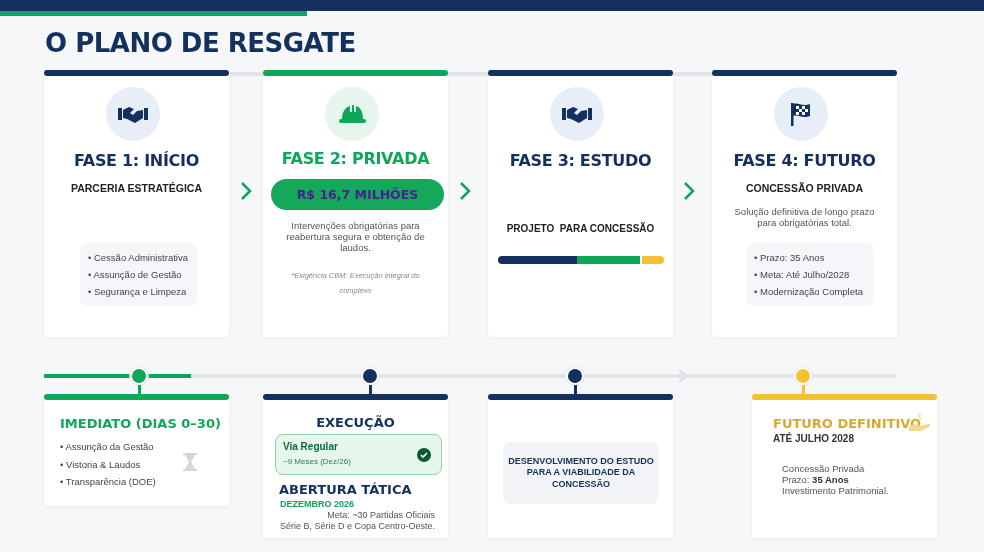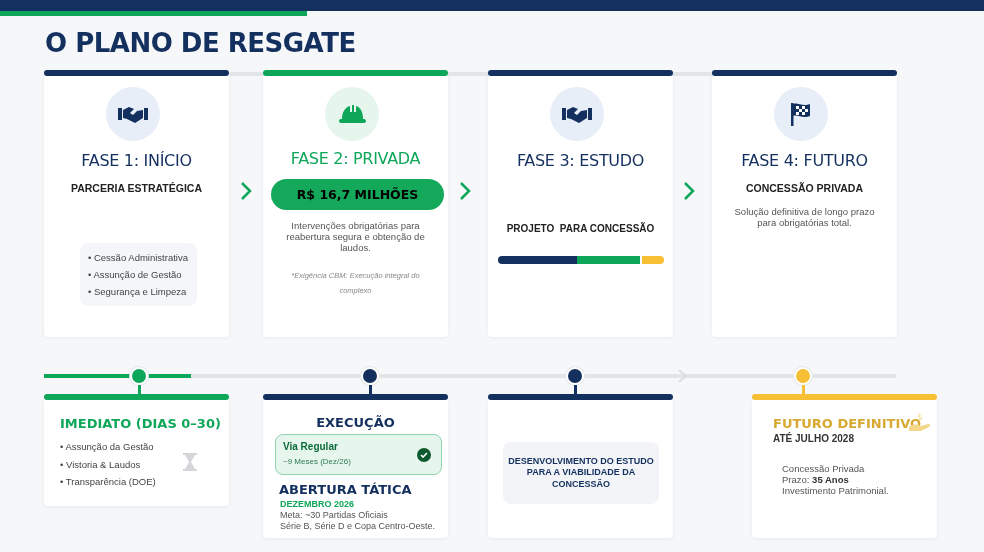--- a/index.html
+++ b/index.html
@@ -30,39 +30,39 @@
 
   .phase-card { top: 74px; width: 185px; height: 263px; text-align: center; }
   .icon-circle {
     position: absolute; left: 62px; top: 13px; width: 54px; height: 54px;
     border-radius: 50%; background: #e7eef7;
     display: flex; align-items: center; justify-content: center;
   }
   .icon-circle.green { background: #e6f6ed; }
   .phase-title {
     position: absolute; left: 0; right: 0; top: 77px;
-    font-family: "DejaVu Sans", sans-serif; font-weight: normal; font-size: 16px;
+    font-family: "DejaVu Sans", sans-serif; font-weight: bold; font-size: 16px;
     color: #14305f; letter-spacing: -0.3px;
   }
   .phase-title.green { color: #0ea75a; top: 75px; }
   .phase-sub {
     position: absolute; left: 0; right: 0; top: 108px;
     font-weight: bold; font-size: 10.5px; color: #222;
   }
   .phase-desc {
     position: absolute; left: 14px; right: 14px; font-size: 9.5px; color: #555; line-height: 11px;
   }
   .bullet-box {
     position: absolute; background: #f4f6f9; border-radius: 8px;
     padding: 6px 8px; text-align: left;
   }
   .bullet-box div { font-size: 9.5px; color: #444; line-height: 17px; white-space: nowrap; }
   .money-pill {
     position: absolute; left: 8px; top: 105px; width: 173px; height: 31px;
-    background: #14a85a; color: #000000; border-radius: 16px;
+    background: #14a85a; color: #4c1d95; border-radius: 16px;
     font-family: "DejaVu Sans", sans-serif; font-weight: bold; font-size: 12.5px;
     display: flex; align-items: center; justify-content: center;
   }
   .note { position: absolute; left: 16px; right: 16px; font-size: 7.5px; color: #888; font-style: italic; line-height: 15px; }
   .progress { position: absolute; left: 10px; top: 182px; width: 166px; height: 8px; display: flex; }
   .progress .seg1 { width: 80px; height: 8px; background: #14305f; border-radius: 4px 0 0 4px; }
   .progress .seg2 { width: 64px; height: 8px; background: #0ea75a; }
   .progress .seg3 { width: 22px; height: 8px; background: #f6bf34; border-radius: 0 4px 4px 0; margin-left: 2px; }
 
   .chev { position: absolute; top: 180px; width: 16px; height: 22px; }
@@ -166,20 +166,25 @@
         <rect x="13" y="5" width="3" height="3" fill="#fff"></rect>
         <rect x="10" y="8" width="3" height="3" fill="#fff"></rect>
         <rect x="16" y="8" width="3" height="3" fill="#fff"></rect>
         <rect x="7" y="11" width="3" height="3" fill="#fff"></rect>
         <rect x="13" y="11" width="3" height="3" fill="#fff"></rect>
       </svg>
   </div>
   <div class="phase-title">FASE 4: FUTURO</div>
   <div class="phase-sub">CONCESSÃO PRIVADA</div>
   <div class="phase-desc" style="top:132px;">Solução definitiva de longo prazo para obrigatórias total.</div>
+  <div class="bullet-box" style="left:34px;top:169px;width:128px;">
+    <div>• Prazo: 35 Anos</div>
+    <div>• Meta: Até Julho/2028</div>
+    <div>• Modernização Completa</div>
+  </div>
 </div>
 
 <div class="tl-line" style="left:190px;width:706px;background:#e2e4e8;"></div>
 <div class="tl-line" style="left:44px;width:147px;background:#0ea75a;"></div>
 <svg style="position:absolute;left:676px;top:368px;" width="14" height="16" viewBox="0 0 14 16">
     <path d="M3 2 L10 8 L3 14" stroke="#dadde2" stroke-width="2" fill="none"></path>
   </svg>
 
 <div class="tl-dot" style="left:130px;top:367px;background:#0ea75a;"></div>
 <div class="tl-stem" style="left:138px;top:385px;background:#0ea75a;"></div>
@@ -211,21 +216,21 @@
   <div class="regular-box">
     <div style="position:absolute;left:7px;top:6px;font-weight:bold;font-size:10px;color:#0c6b3a;">Via Regular</div>
     <div style="position:absolute;left:7px;top:22px;font-size:8px;color:#2c7a52;">~9 Meses (Dez/26)</div>
     <svg style="position:absolute;right:10px;top:13px;" width="14" height="14" viewBox="0 0 14 14">
         <circle cx="7" cy="7" r="7" fill="#0e5a2f"></circle>
         <path d="M4 7 L6 9 L10 5" stroke="#fff" stroke-width="1.6" fill="none"></path>
       </svg>
   </div>
   <div class="lc-title" style="left:16px;top:84px;color:#14305f;font-size:13px;">ABERTURA TÁTICA</div>
   <div style="position:absolute;left:17px;top:101px;font-weight:bold;font-size:9px;color:#0ea75a;">DEZEMBRO 2026</div>
-  <div style="position:absolute;left:17px;top:112px;font-size:9px;color:#555;line-height:11px;white-space:nowrap;">
+  <div style="position:absolute;left:17px;top:112px;font-size:9px;color:#555;line-height:11px;white-space:nowrap;text-align:right;">
     <div>Meta: ~30 Partidas Oficiais</div>
     <div>Série B, Série D e Copa Centro-Oeste.</div>
   </div>
 </div>
 
 <div class="card lower-card" style="left:488px;">
   <div class="card-top navy"></div>
   <div class="center-box">DESENVOLVIMENTO DO ESTUDO PARA A VIABILIDADE DA CONCESSÃO</div>
 </div>
 

